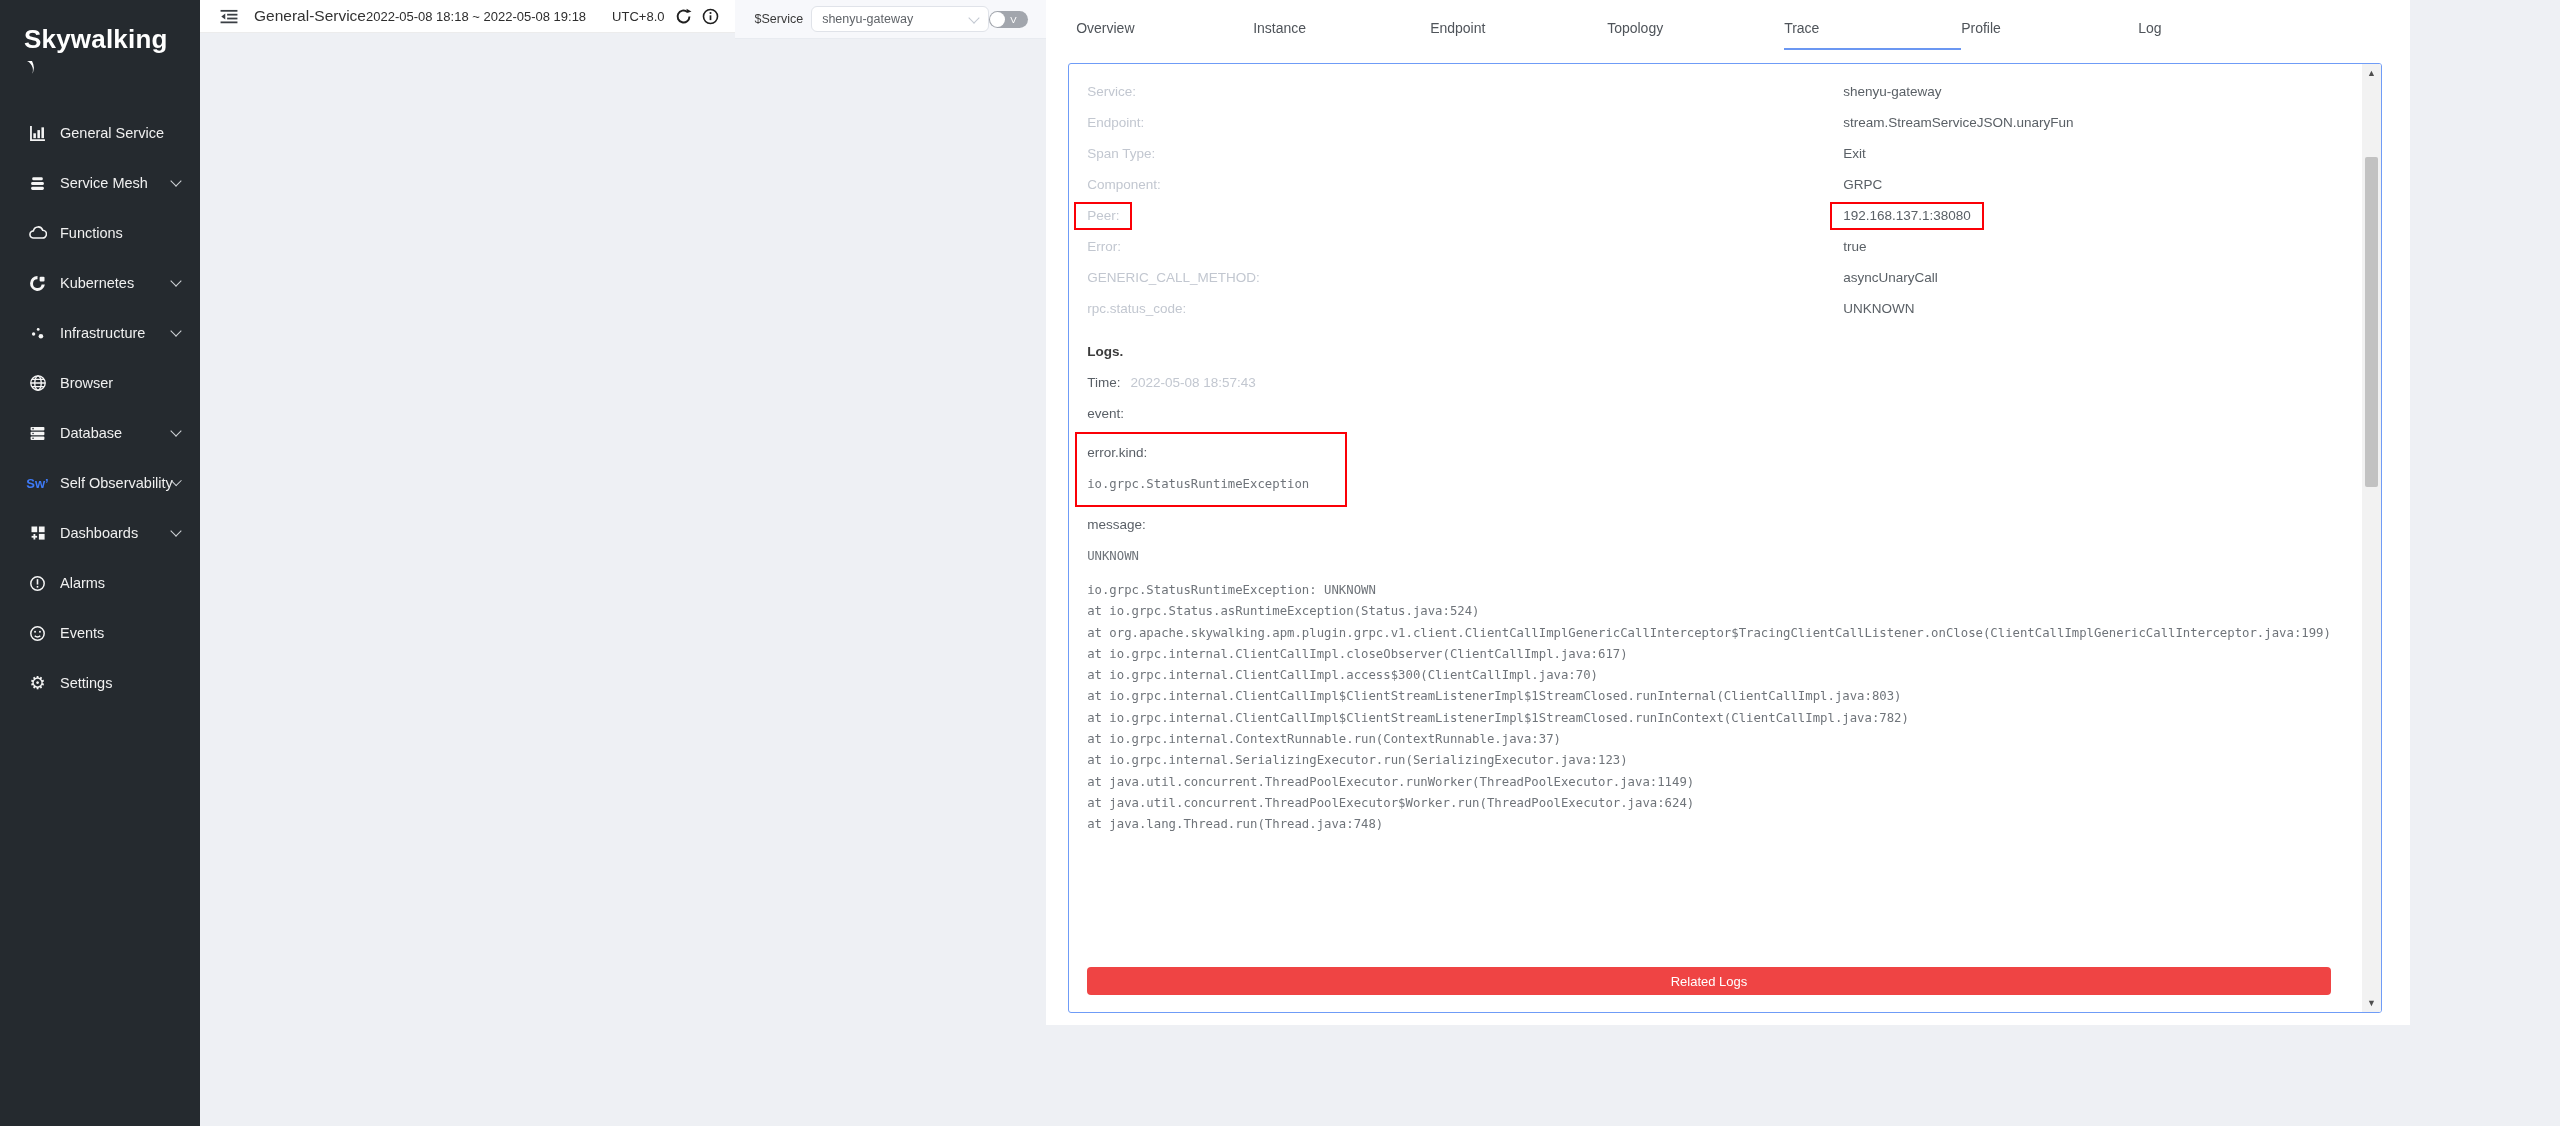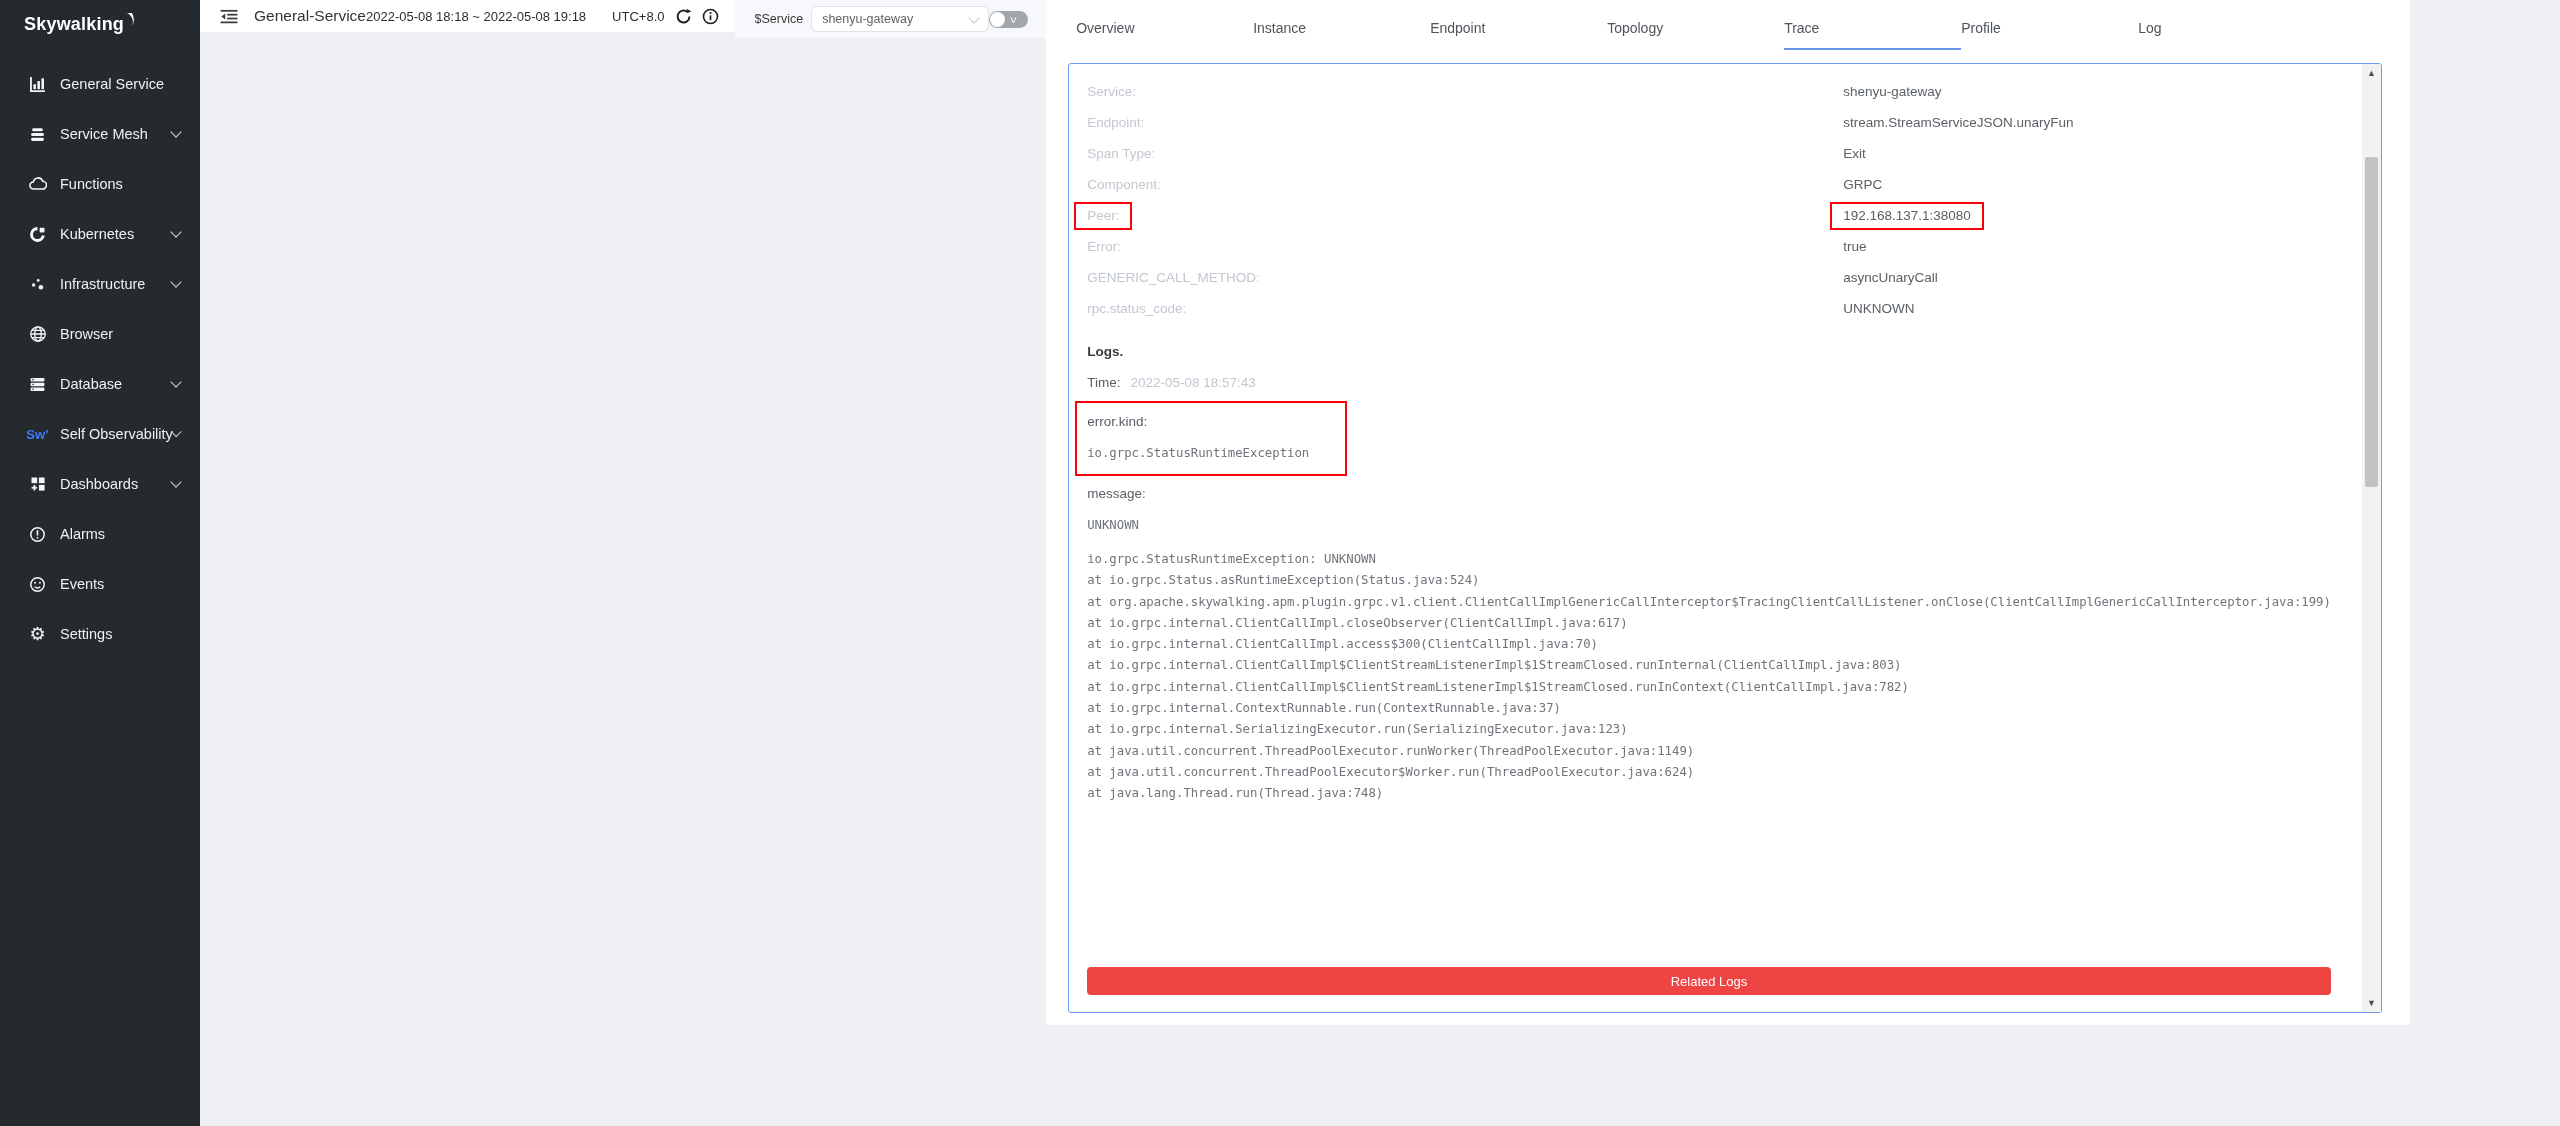--- a/index.html
+++ b/index.html
@@ -2,21 +2,21 @@
 <html><head>
 <meta charset="utf-8">
 <style>
   * { margin:0; padding:0; box-sizing:border-box; }
   html,body { width:2560px; height:1126px; overflow:hidden; }
   body { font-family:"Liberation Sans", sans-serif; background:#fff; }
   .app { display:flex; width:2560px; height:1126px; }
 
   
   .sidebar { width:200px; height:1126px; background:#252a2f; flex-shrink:0; color:#f2f2f2; }
-  .logo { padding:14px 0 10px 24px; color:#fff; font-size:18px; font-weight:700; letter-spacing:.2px; display:flex; align-items:flex-start; }
+  .logo { padding:24px 0 10px 24px; color:#fff; font-size:26px; font-weight:700; letter-spacing:.2px; display:flex; align-items:flex-start;flex-direction:column; }
   .logo .swoosh { display:inline-block; margin-left:1px; margin-top:-2px; }
   .menu { margin-top:14px; }
   .menu-item { height:50px; display:flex; align-items:center; padding-left:28px; cursor:pointer; }
   .mi-icon { width:19px; height:19px; display:flex; align-items:center; justify-content:center; color:#f5f5f5; flex-shrink:0; }
   .mi-label { margin-left:13px; font-size:14.5px; color:#f0f0f0; white-space:nowrap; }
   .mi-chev { width:8px; height:8px; border-right:1.4px solid #cfd3d7; border-bottom:1.4px solid #cfd3d7; transform:rotate(45deg); margin-left:auto; margin-right:20px; margin-top:-4px; }
   .swmark { color:#3e7bfa; font-weight:700; font-size:13px; font-style:normal; }
   .swmark::after { content:"\2019"; color:#3e7bfa; }
   .gear-glyph { font-size:18px; line-height:1; }
 
@@ -305,20 +305,21 @@
           </div>
 
         <div class="logs">
           <div class="logs-heading">Logs.</div>
           <div class="time-row">
             <span>Time:</span>
             <span class="time-val">2022-05-08 18:57:43</span>
           </div>
           <div id="logEntries">
               <div>
+                <div class="log-label">event:</div>
               </div>
               <div class="red-block">
                 <div class="log-label">error.kind:</div>
                 <div class="log-mono">io.grpc.StatusRuntimeException</div>
               </div>
               <div>
                 <div class="log-label">message:</div>
                 <div class="log-mono">UNKNOWN</div>
               </div>
             </div>

